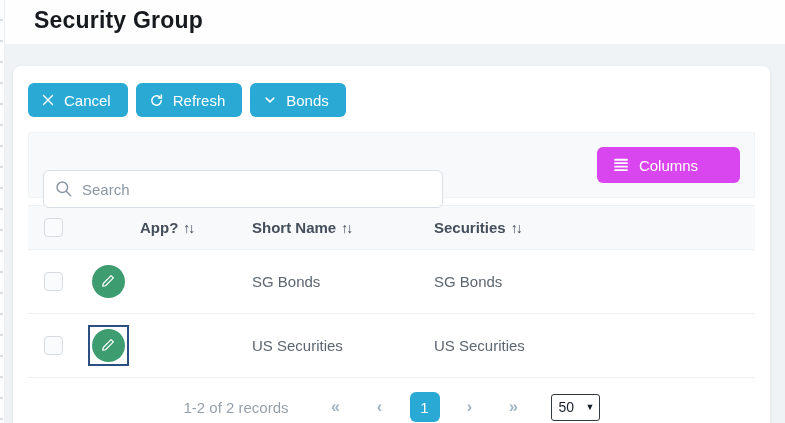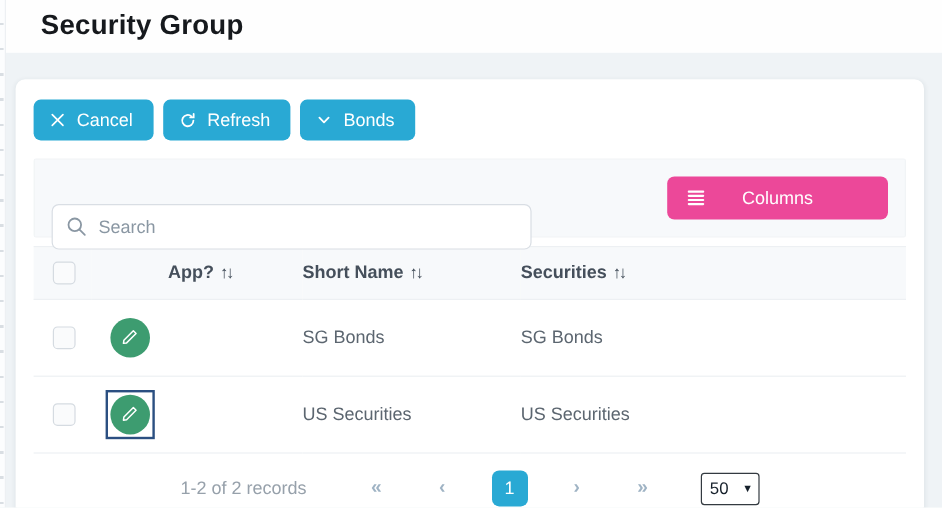--- a/index.html
+++ b/index.html
@@ -47,21 +47,21 @@
   }
   .search-wrap { position:relative; width:400px;margin-top:48px; }
   .search-wrap input {
     width:100%; height:38px; border:1px solid #d9dee4; border-radius:6px;
     padding:0 10px 0 38px; font-size:15px; color:#3c434a; background:#fff;
     font-family:"Liberation Sans", sans-serif; outline:none;
   }
   .search-wrap input::placeholder { color:#8a97a3; }
   .search-icon { position:absolute; left:11px; top:9px; }
   .columns-btn {
-    position:relative; width:184px; height:36px; background:#ec4899;
+    position:relative; width:143px; height:36px; background:#d946ef;
     border:none; border-radius:6px; color:#fff; font-size:15px; cursor:pointer;
     font-family:"Liberation Sans", sans-serif; text-align:center;
   }
   .columns-btn .cols-icon { position:absolute; left:15px; top:9px; }
   
   table { width:100%; border-collapse:collapse; }
   thead th {
     background:#f7f9fb; border-top:1px solid #edf0f3; border-bottom:1px solid #edf0f3;
     height:44px; font-size:15px; font-weight:700; color:#454f5b; text-align:left;
     padding:0; white-space:nowrap;
@@ -82,21 +82,21 @@
   }
   .edit-wrap { display:inline-block; line-height:0; }
   .edit-btn {
     width:33px; height:33px; border-radius:50%; border:none; cursor:pointer;
     background:#3d9c70; display:inline-flex; align-items:center; justify-content:center;
   }
   .edit-wrap.focused { outline:2px solid #2b4f81; outline-offset:2px; }
   
   .pagination {
     display:flex; align-items:center; justify-content:center;
-    padding-top:14px; gap:17px;
+    padding-top:14px; gap:6px;
   }
   .pg-summary { font-size:15px; color:#97a1ab; margin-right:22px; }
   .pg-arrow {
     display:inline-flex; width:28px; height:28px; align-items:center; justify-content:center;
     color:#9fb3c4; font-size:16px; font-weight:700; cursor:pointer; margin:0 5px;
     background:none; border:none; font-family:"Liberation Sans", sans-serif;
   }
   .pg-page {
     width:30px; height:30px; border:none; border-radius:6px; margin:0 5px;
     background:#29a9d4; color:#fff; font-size:15px; cursor:pointer;

